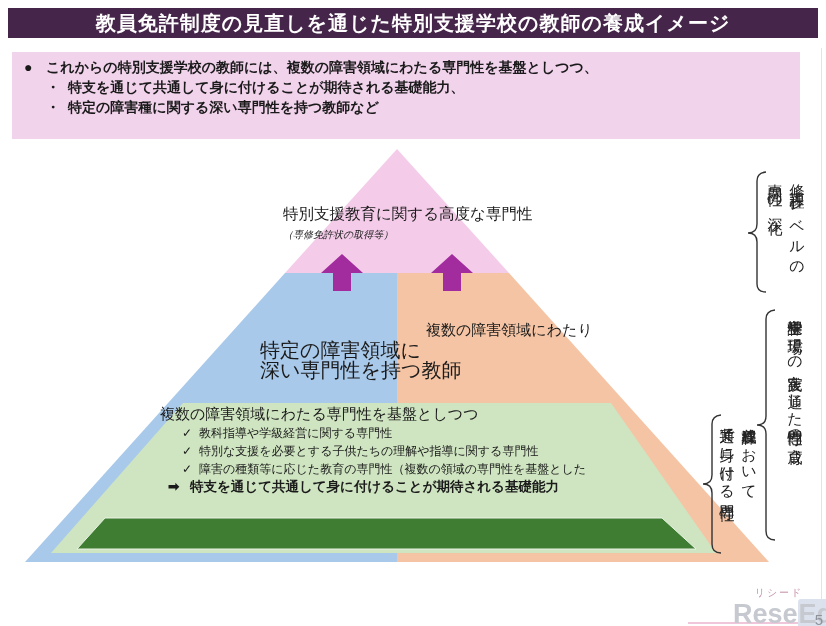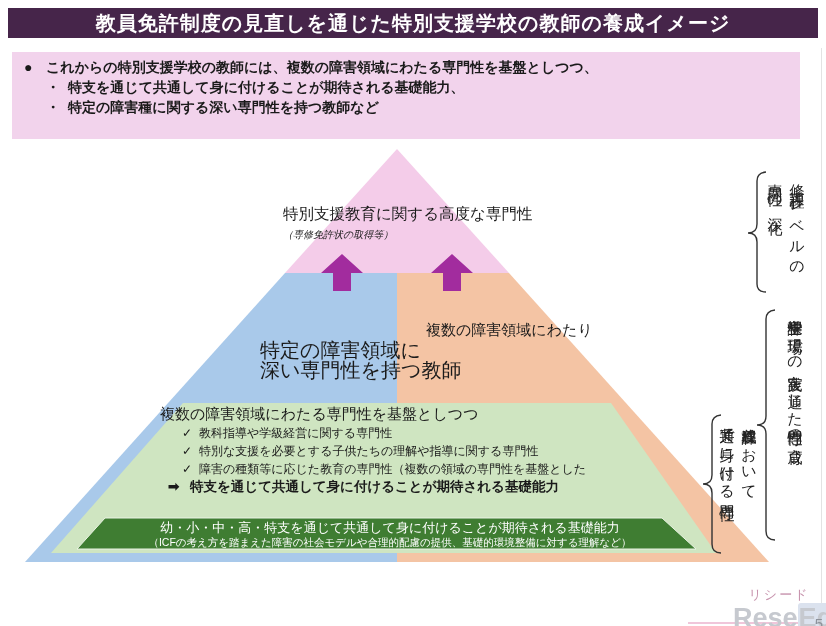--- a/index.html
+++ b/index.html
@@ -37,21 +37,21 @@
   .vtxt{writing-mode:vertical-rl;font-size:15px;color:#222;}
   .vtxt div{line-height:22px;}
   .masters{left:764px;top:172px;height:200px;letter-spacing:4px;}
   .bachelor{left:784px;top:308px;height:312px;letter-spacing:0.5px;}
   .training{left:716px;top:416px;height:178px;letter-spacing:1px;}
   
   .edge-line{left:821px;top:48px;width:1px;height:564px;background:#e3e3e3;}
   .foot-line{left:688px;top:622px;width:138px;height:2px;background:#f0c6da;}
   
   .logo{left:733px;top:586px;width:92px;}
-  .logo .ruby{text-align:center;font-size:13px;color:#c793ad;letter-spacing:2px;}
+  .logo .ruby{text-align:center;font-size:10px;color:#c793ad;letter-spacing:2px;}
   .logo .row{position:relative;font-size:27px;font-weight:700;color:#c6c9cf;line-height:28px;white-space:nowrap;}
   .logo .ed{background:#dbe2ee;border-radius:3px;padding:0 1px;}
   .logo .page{position:absolute;right:2px;top:6px;font-size:15px;font-weight:400;color:#8d929b;}
 </style>
 </head>
 <body>
 
 <div class="stage">
 
   <div class="abs header" style="background:#46254a;">教員免許制度の見直しを通じた特別支援学校の教師の養成イメージ</div>
@@ -104,24 +104,20 @@
       <span class="mk">✓</span><span>特別な支援を必要とする子供たちの理解や指導に関する専門性</span>
     </div>
     <div class="it">
       <span class="mk">✓</span><span>障害の種類等に応じた教育の専門性（複数の領域の専門性を基盤とした</span>
     </div>
     <div class="concl">
       <span class="mk">➡</span><span>特支を通じて共通して身に付けることが期待される基礎能力</span>
     </div>
   </div>
 
-  <div class="abs foundation">
-    <div class="l1">幼・小・中・高・特支を通じて共通して身に付けることが期待される基礎能力</div>
-    <div class="l2">（ICFの考え方を踏まえた障害の社会モデルや合理的配慮の提供、基礎的環境整備に対する理解など）</div>
-  </div>
 
   <div class="abs vtxt masters">
     <div>修士課程レベルの</div>
     <div>専門性の深化</div>
   </div>
 
   <div class="abs vtxt bachelor">
     <div>学士課程や現場での実践を通じた専門性の育成</div>
   </div>
 

